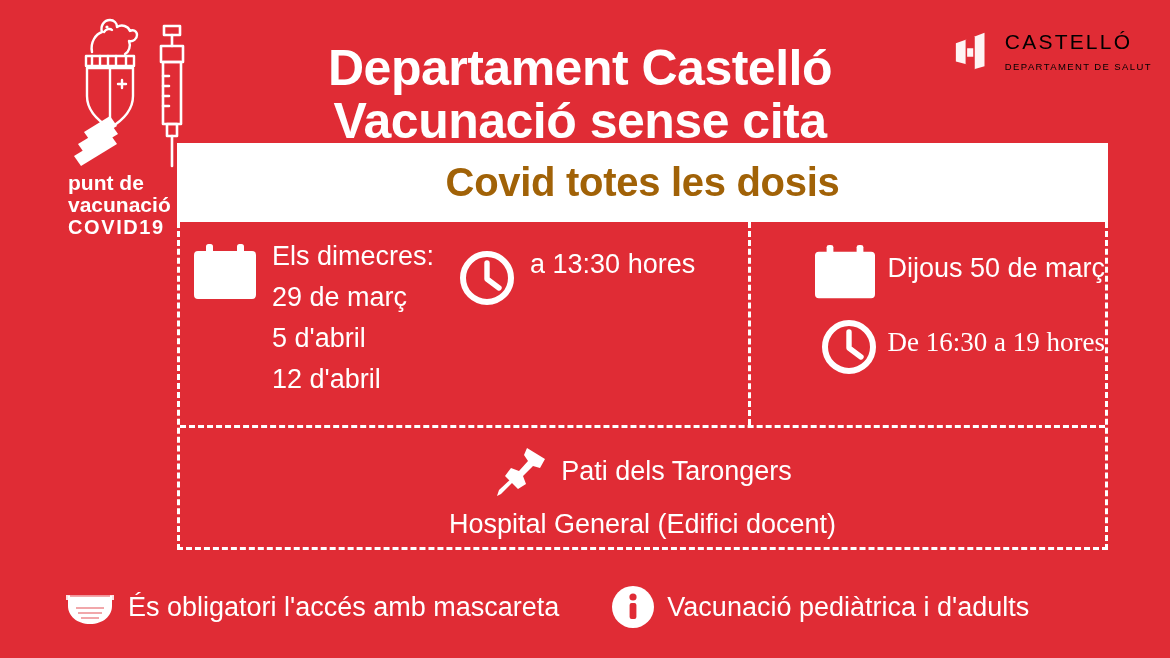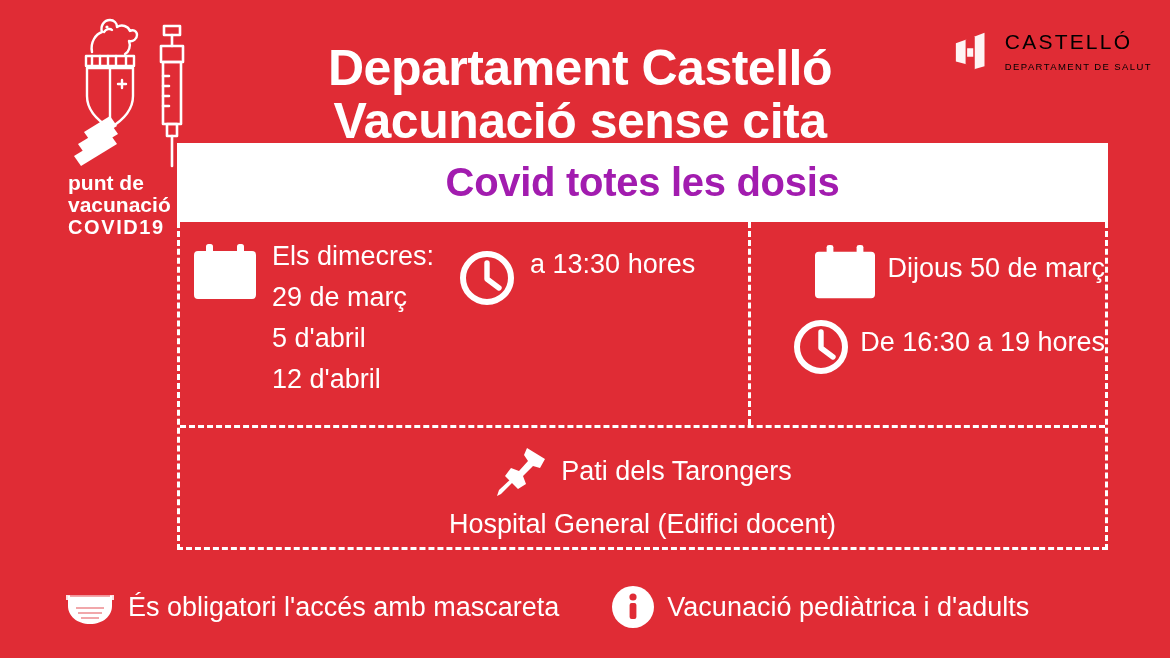--- a/index.html
+++ b/index.html
@@ -117,21 +117,21 @@
     left: 177px;
     top: 143px;
     width: 931px;
     height: 79px;
     background: #FFFFFF;
     display: flex;
     align-items: center;
     justify-content: center;
   }
   .banner-title {
-    color: #a21caf;
+    color: #a16207;
     font-size: 40px;
     font-weight: 700;
     letter-spacing: -0.3px;
   }
 
   
   .info-box {
     position: absolute;
     left: 177px;
     top: 222px;
@@ -186,21 +186,21 @@
     white-space: nowrap;
   }
 
   .dates-grp { padding-left: 8px; }
   .dates-grp .icon { margin-top: 5px; margin-right: 16px; }
   .hours-grp { margin-left: 24px; padding-top: 8px; }
   .hours-grp .icon { margin-top: 5px; margin-right: 14px; }
 
   .r-date-grp .icon { margin-top: 2px; margin-right: 12px; }
   .r-date-grp .txt { padding-top: 8px; }
-  .r-hours-grp { margin-top: 14px; }
+  .r-hours-grp { margin-top: 14px; font-family: Liberation Serif, serif; }
   .r-hours-grp .icon { margin-top: 2px; margin-right: 10px; }
   .r-hours-grp .txt { padding-top: 6px; }
 
   .place-line1 {
     display: inline-flex;
     align-items: center;
     justify-content: center;
   }
   .place-line1 .icon { margin-right: 10px; }
   .place-txt {

